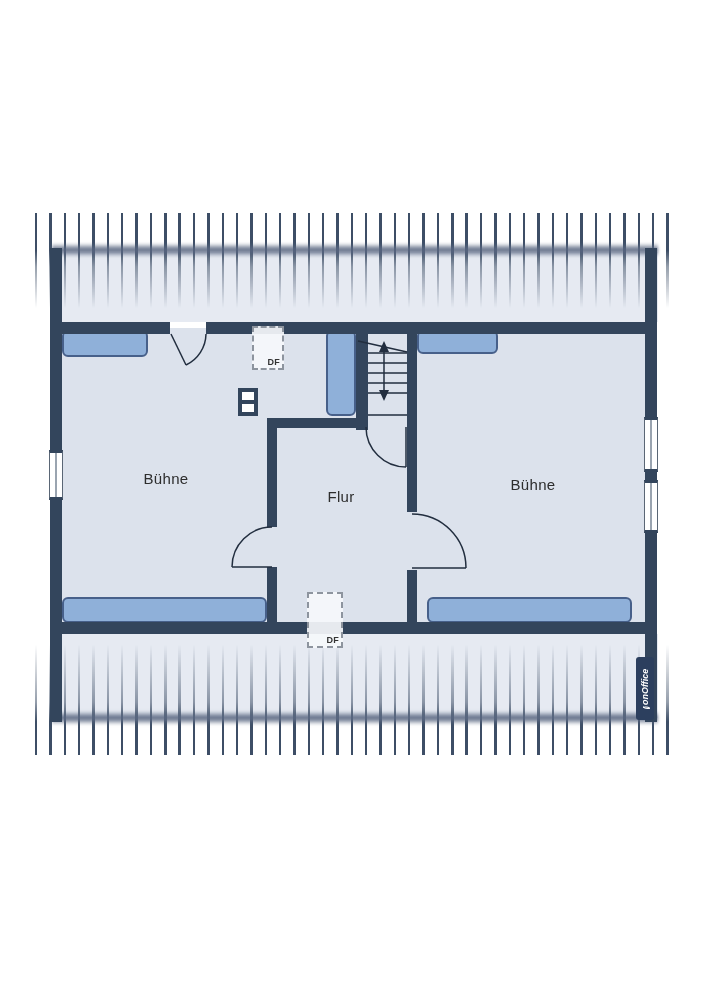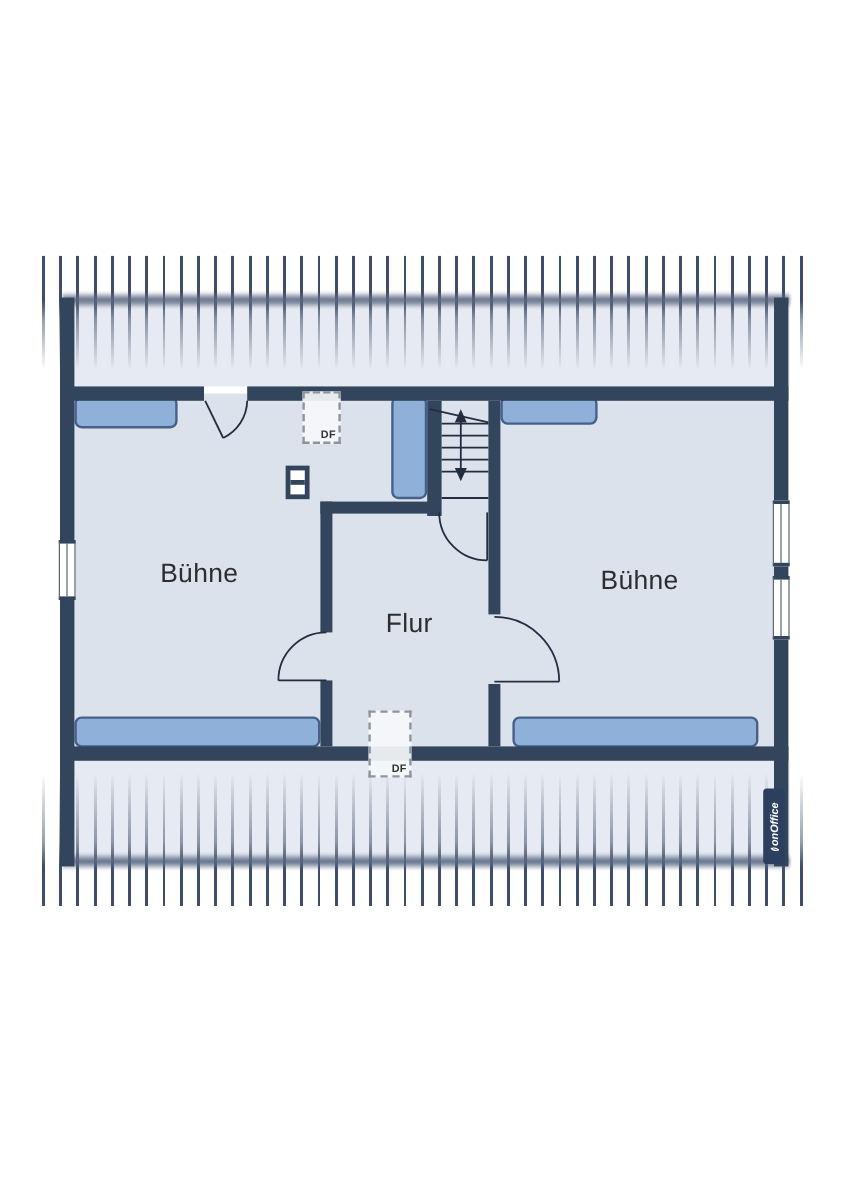--- a/index.html
+++ b/index.html
@@ -59,21 +59,21 @@
     border:2px dashed var(--dash,#8d949e);
   }
   .skylight .df{
     position:absolute;right:2px;bottom:1px;font-size:9px;font-weight:bold;
     color:#333;letter-spacing:.3px;
   }
   .sky-top{left:252px;top:326px;width:32px;height:44px;}
   .sky-bottom{left:307px;top:592px;width:36px;height:56px;}
   
   .room-label{
-    position:absolute;transform:translate(-50%,-50%);font-size:22px;
+    position:absolute;transform:translate(-50%,-50%);font-size:15px;
     color:var(--label,#2d2d2d);letter-spacing:.3px;white-space:nowrap;
   }
   
   svg.lines{position:absolute;left:0;top:0;}
   svg.lines path, svg.lines line{stroke:var(--line,#222e3f);stroke-width:1.5;fill:none;}
   svg.lines polygon{fill:var(--line,#222e3f);stroke:none;}
   
   .logo{
     position:absolute;left:636px;top:657px;width:18px;height:63px;border-radius:3px;
     background:var(--logo_bg,#2c3f5e);display:flex;align-items:center;justify-content:center;
@@ -158,21 +158,21 @@
       <path d="M 272 567 L 232 567"></path>
       <path d="M 272 527 A 40 40 0 0 0 232 567"></path>
     </g>
     <g>
       <path d="M 412 568 L 466 568"></path>
       <path d="M 412 514 A 54 54 0 0 1 466 568"></path>
     </g>
   </svg>
 
   <div class="room-label" style="left:166px;top:478px;">Bühne</div>
-  <div class="room-label" style="left:341px;top:520px;">Flur</div>
+  <div class="room-label" style="left:341px;top:496px;">Flur</div>
   <div class="room-label" style="left:533px;top:484px;">Bühne</div>
 
   <div class="logo">
     <span class="rot">
       <span class="logo-icon">( )</span>
       <span>onOffice</span>
     </span>
   </div>
 
 </div>

